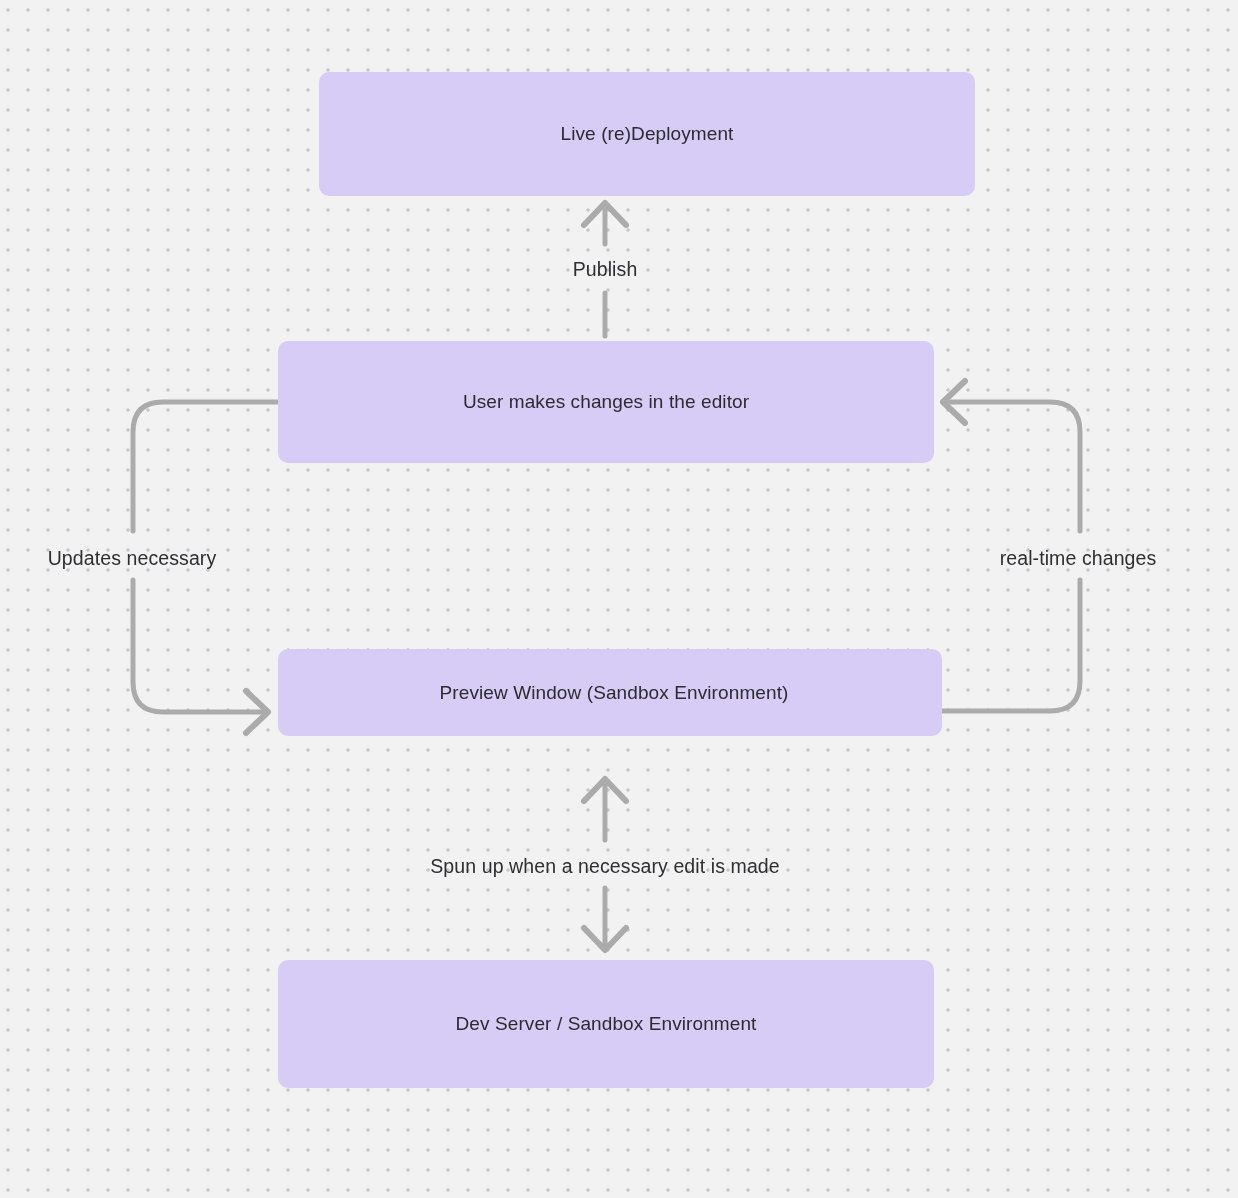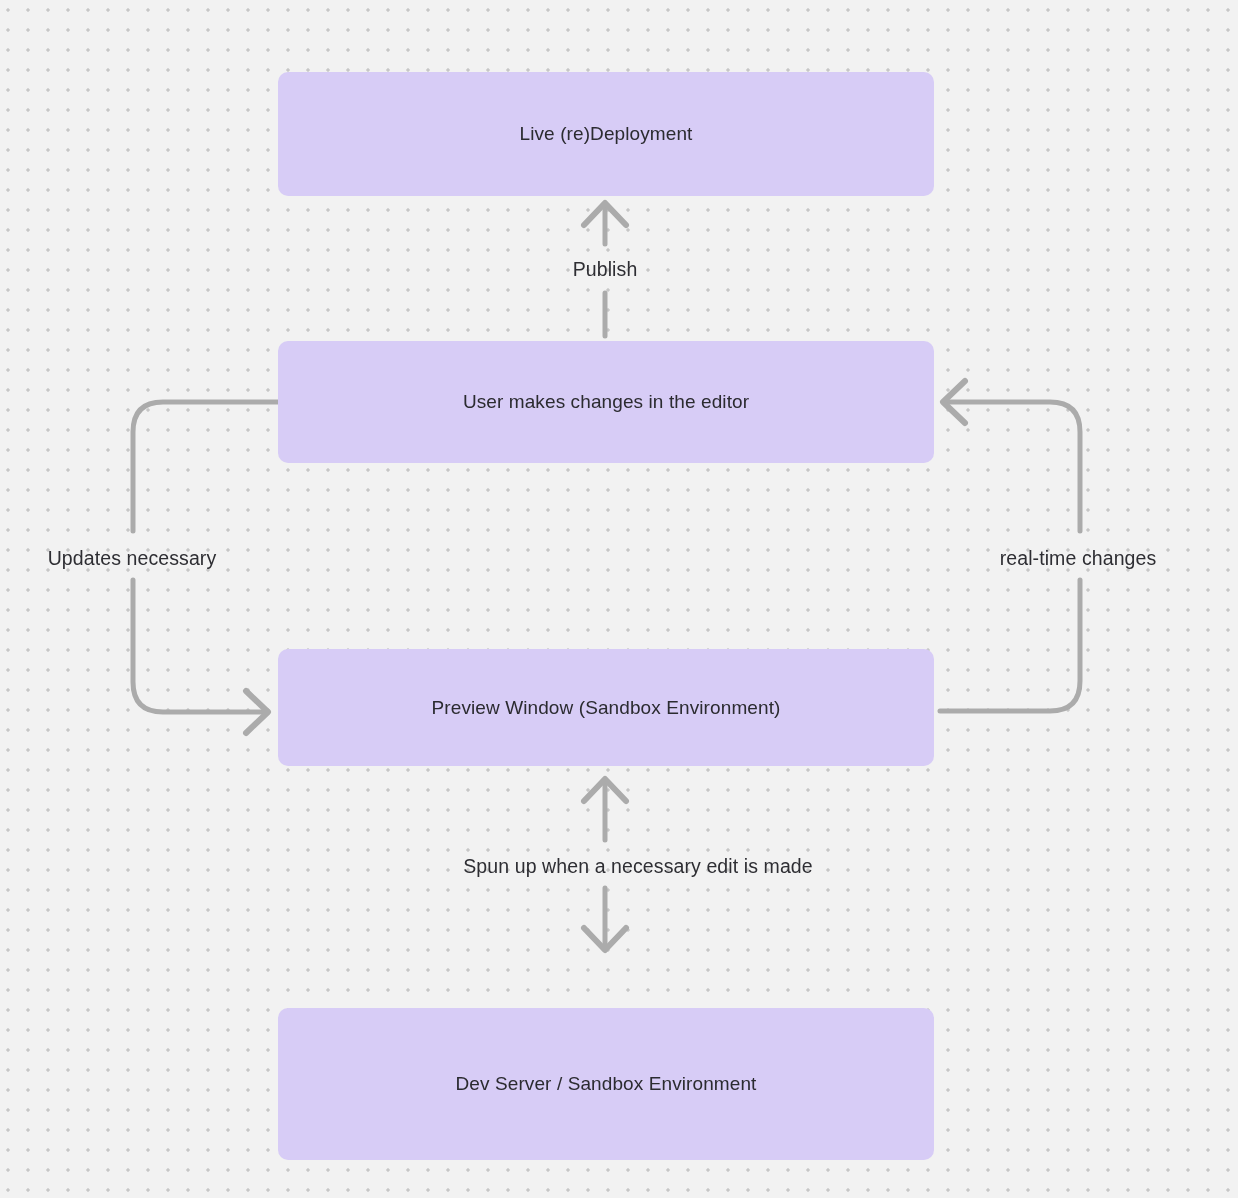--- a/index.html
+++ b/index.html
@@ -46,36 +46,36 @@
     border-radius: 10px;
     display: flex;
     align-items: center;
     justify-content: center;
   }
   .node-label {
     font-size: 19px;
     color: #2b2b30;
     letter-spacing: 0.1px;
   }
-  .node-live      { top: 72px;  height: 124px; }
+  .node-live      { top: 72px;  height: 124px; margin-left: 41px; }
   .node-user      { top: 341px; height: 122px; text-align: right; }
-  .node-preview   { top: 649px; height: 117px; }
-  .node-devserver { top: 1008px; height: 152px; }
+  .node-preview   { top: 649px; height: 87px; padding-left: 8px; }
+  .node-devserver { top: 960px; height: 128px; }
   .edge-label {
     position: absolute;
     transform: translate(-50%, -50%);
     font-size: 19.5px;
     color: #2e2e33;
     white-space: nowrap;
     letter-spacing: 0.1px;
   }
   .label-publish  { left: 605px;  top: 269px; text-align: center; }
   .label-updates  { left: 132px;  top: 558px; }
   .label-feedback { left: 1078px; top: 558px; }
-  .label-spunup   { left: 605px;  top: 866px; margin-left: 33px; }
+  .label-spunup   { left: 605px;  top: 866px; }
 </style>
 </head>
 <body>
 
 <div class="canvas">
 
   <svg class="arrow-layer" viewBox="0 0 1238 1198" xmlns="http://www.w3.org/2000/svg">
 
     <path class="arrow-line" d="M605,208 L605,244"></path>
     <path class="arrow-head" d="M584,225 L605,203 L626,225"></path>

